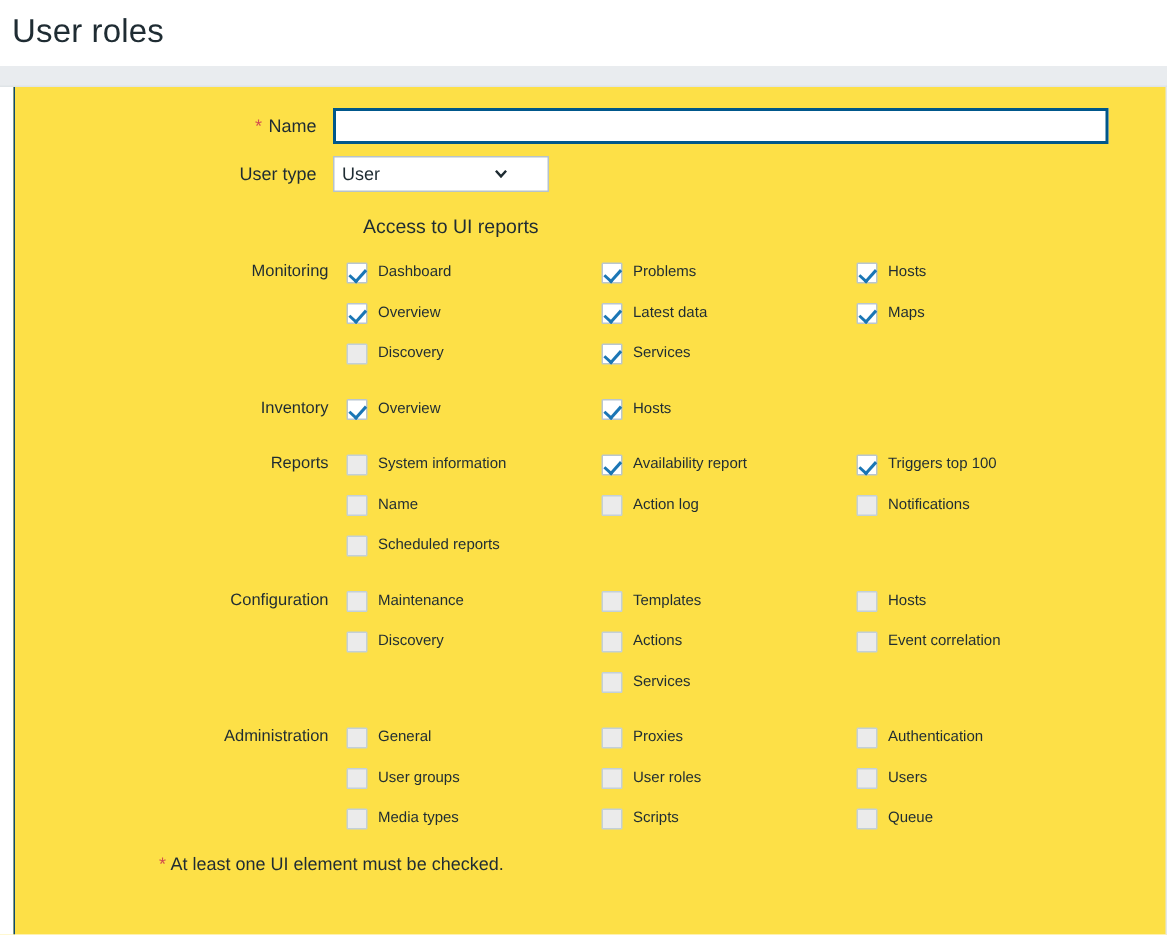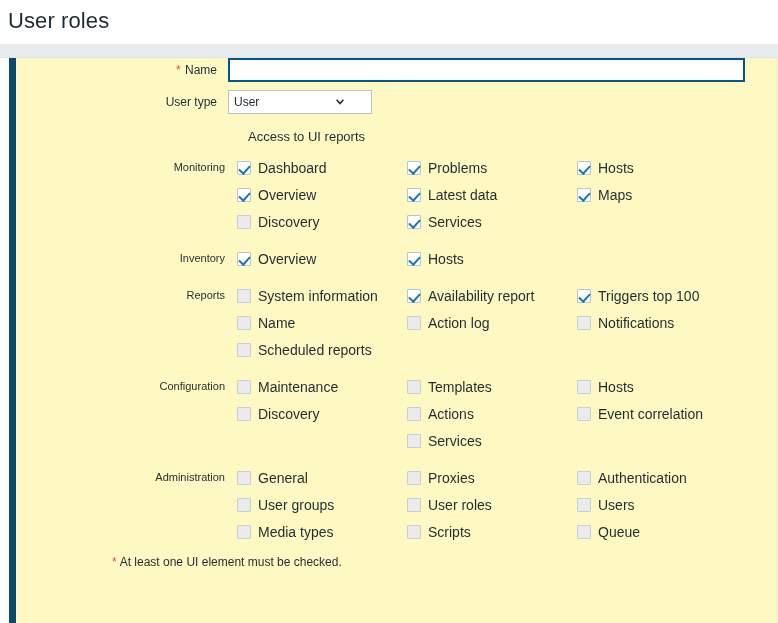--- a/index.html
+++ b/index.html
@@ -33,24 +33,25 @@
   .toolbar-band {
     height: 14px;
     background: #e9ecef;
     border-bottom: 1px solid #dfe4e7;
   }
 
   
   .content-panel {
     position: relative;
     margin-left: 9px;
-    background: #fef9c3;
-    border-left: 7px solid #0c4a6e;
+    background: #fde047;
+    border-left: 1px solid #0c4a6e;
     border-right: 1px solid #e3e8ea;
     height: 565px;
+    padding-top: 14px;
   }
 
   
   .form-row {
     display: flex;
     align-items: flex-start;
     margin-bottom: 8px;
   }
   .field-label {
     width: 212px;
@@ -172,21 +173,21 @@
     position: absolute;
     left: 3px;
     top: 1px;
     width: 5px;
     height: 9px;
     border: solid #1a76b5;
     border-width: 0 2px 2px 0;
     transform: rotate(42deg);
   }
   .cb-label {
-    font-size: 14px;
+    font-size: 10px;
     color: #1f2c33;
     white-space: nowrap;
     line-height: 14px;
   }
 
   
   .footnote {
     margin: 6px 0 0 96px;
     font-size: 12px;
     color: #1f2c33;

